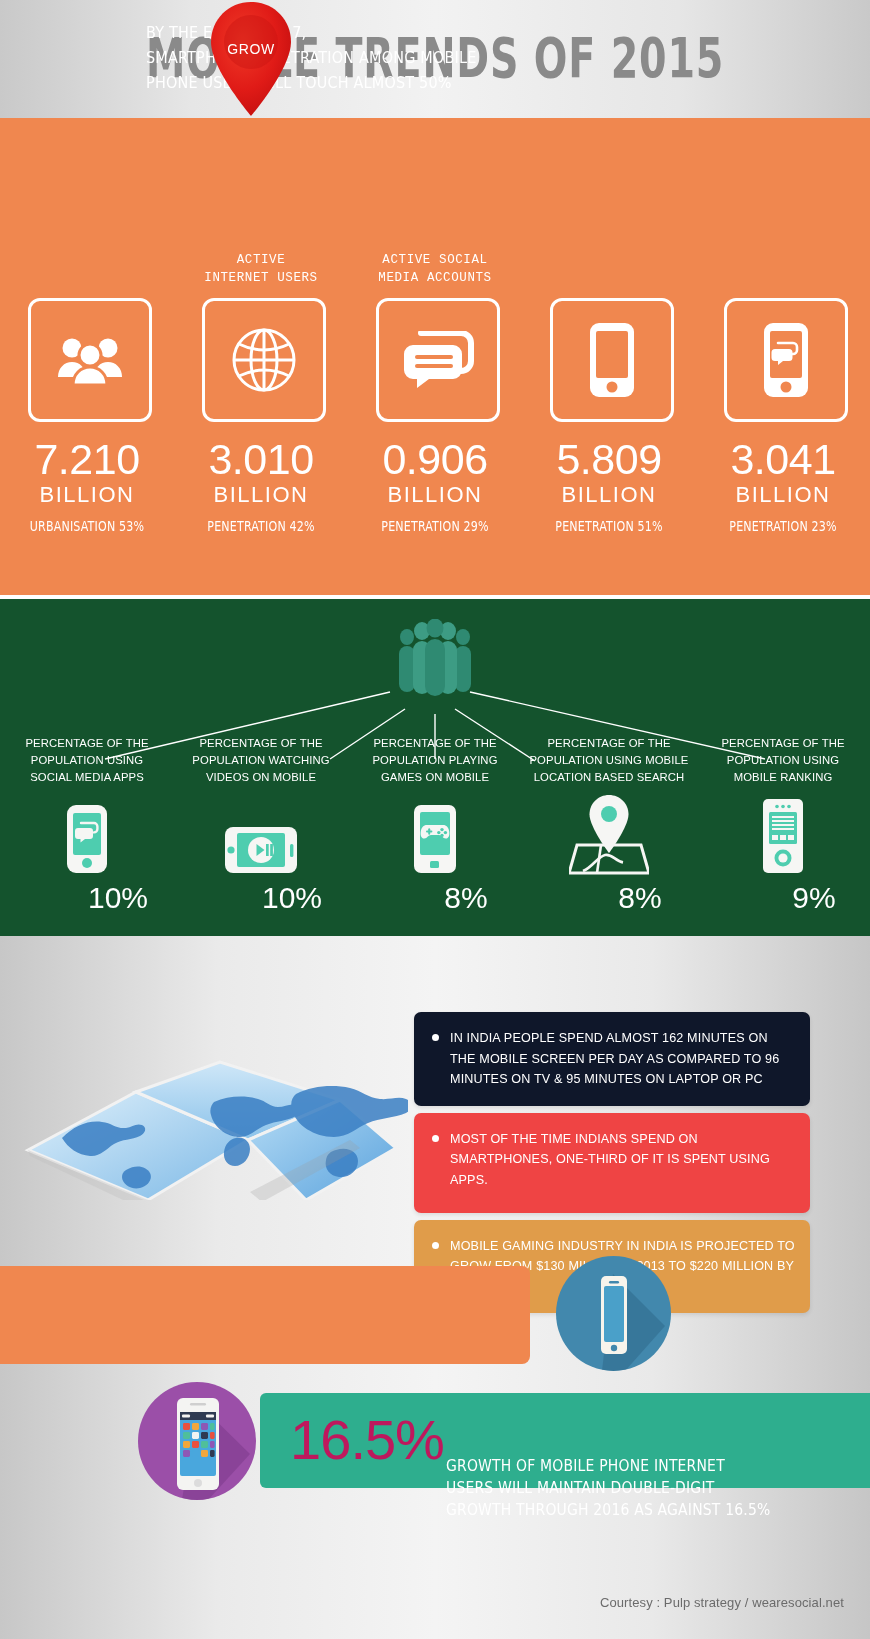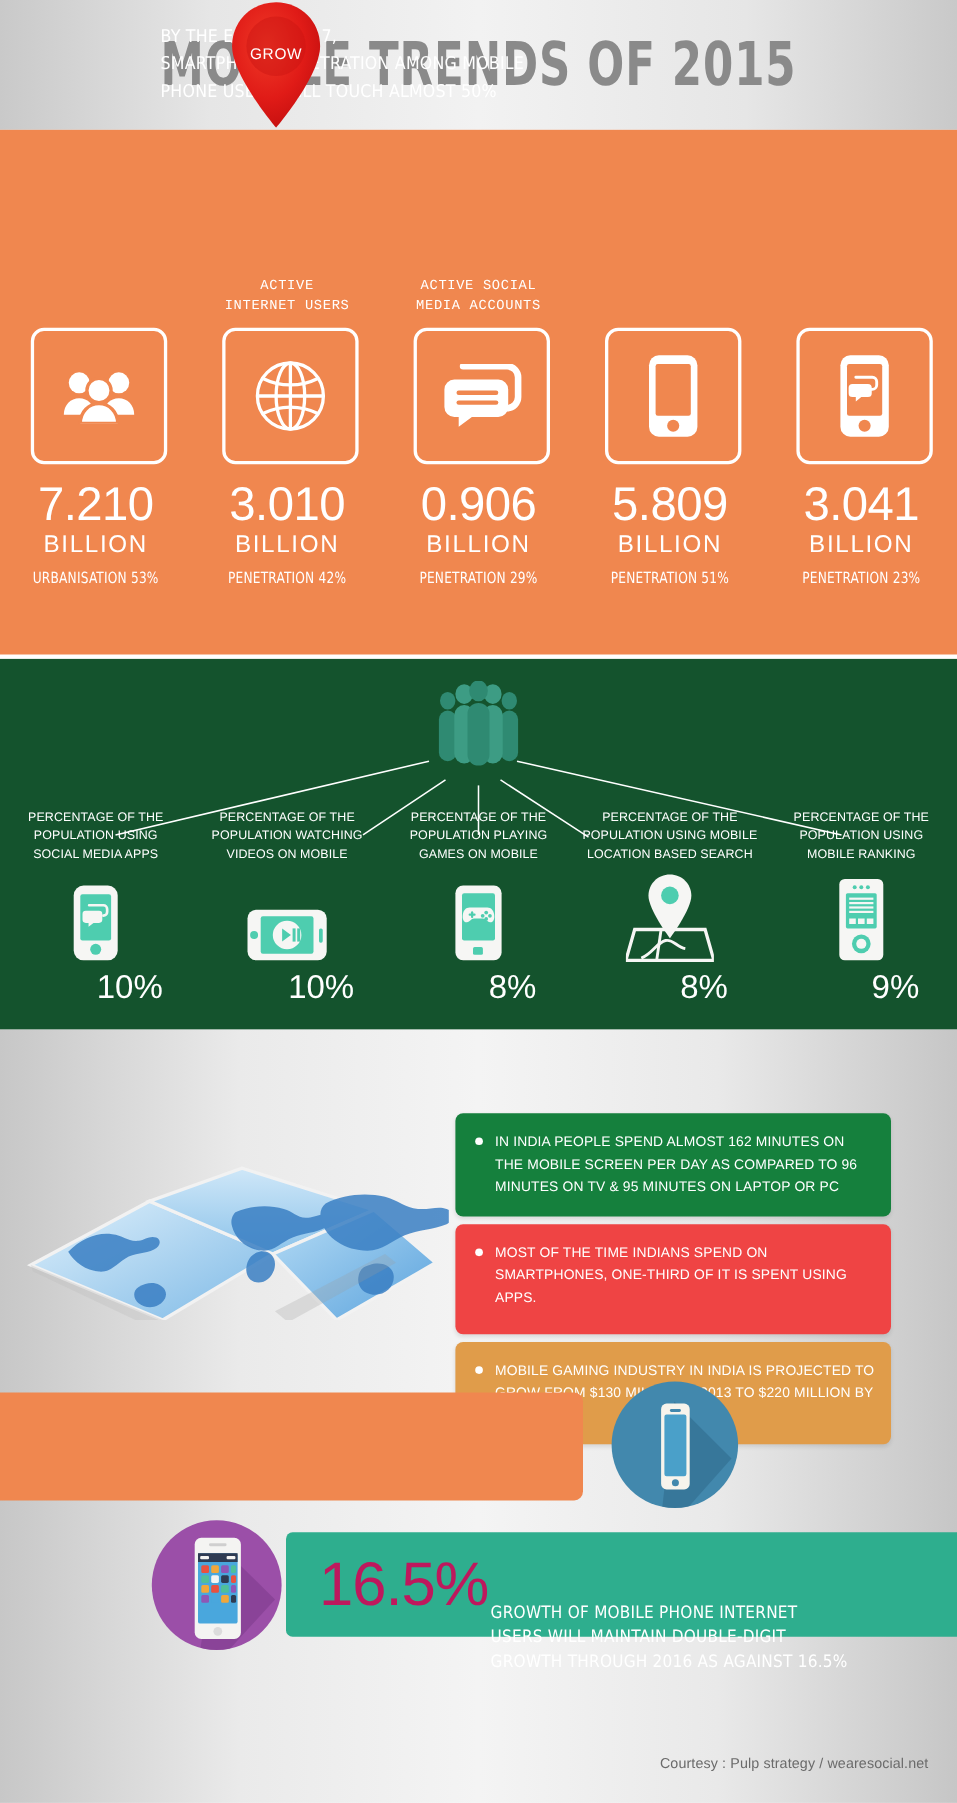--- a/index.html
+++ b/index.html
@@ -109,21 +109,21 @@
     border-radius:7px;color:#ffffff;position:relative;
     padding:16px 14px 16px 36px;margin-bottom:7px;
     font-size:12.6px;line-height:20.5px;letter-spacing:.15px;
     box-shadow:0 2px 4px rgba(0,0,0,.10);
     text-transform:uppercase;
   }
   .callout .dot{
     position:absolute;left:18px;top:22px;width:7px;height:7px;border-radius:50%;
     background:#ffffff;
   }
-  .c1{background:#15803d;min-height:48px;}
+  .c1{background:#0f172a;min-height:48px;}
   .c2{background:#ef4444;min-height:68px;}
   .c3{background:#e09c4a;min-height:48px;}
 
   
   .banner-orange{
     position:absolute;left:0;top:1266px;width:530px;height:98px;
     background:#f0874f;border-top-right-radius:8px;border-bottom-right-radius:8px;
   }
   .banner-orange-text{
     position:absolute;left:146px;top:20px;width:370px;

